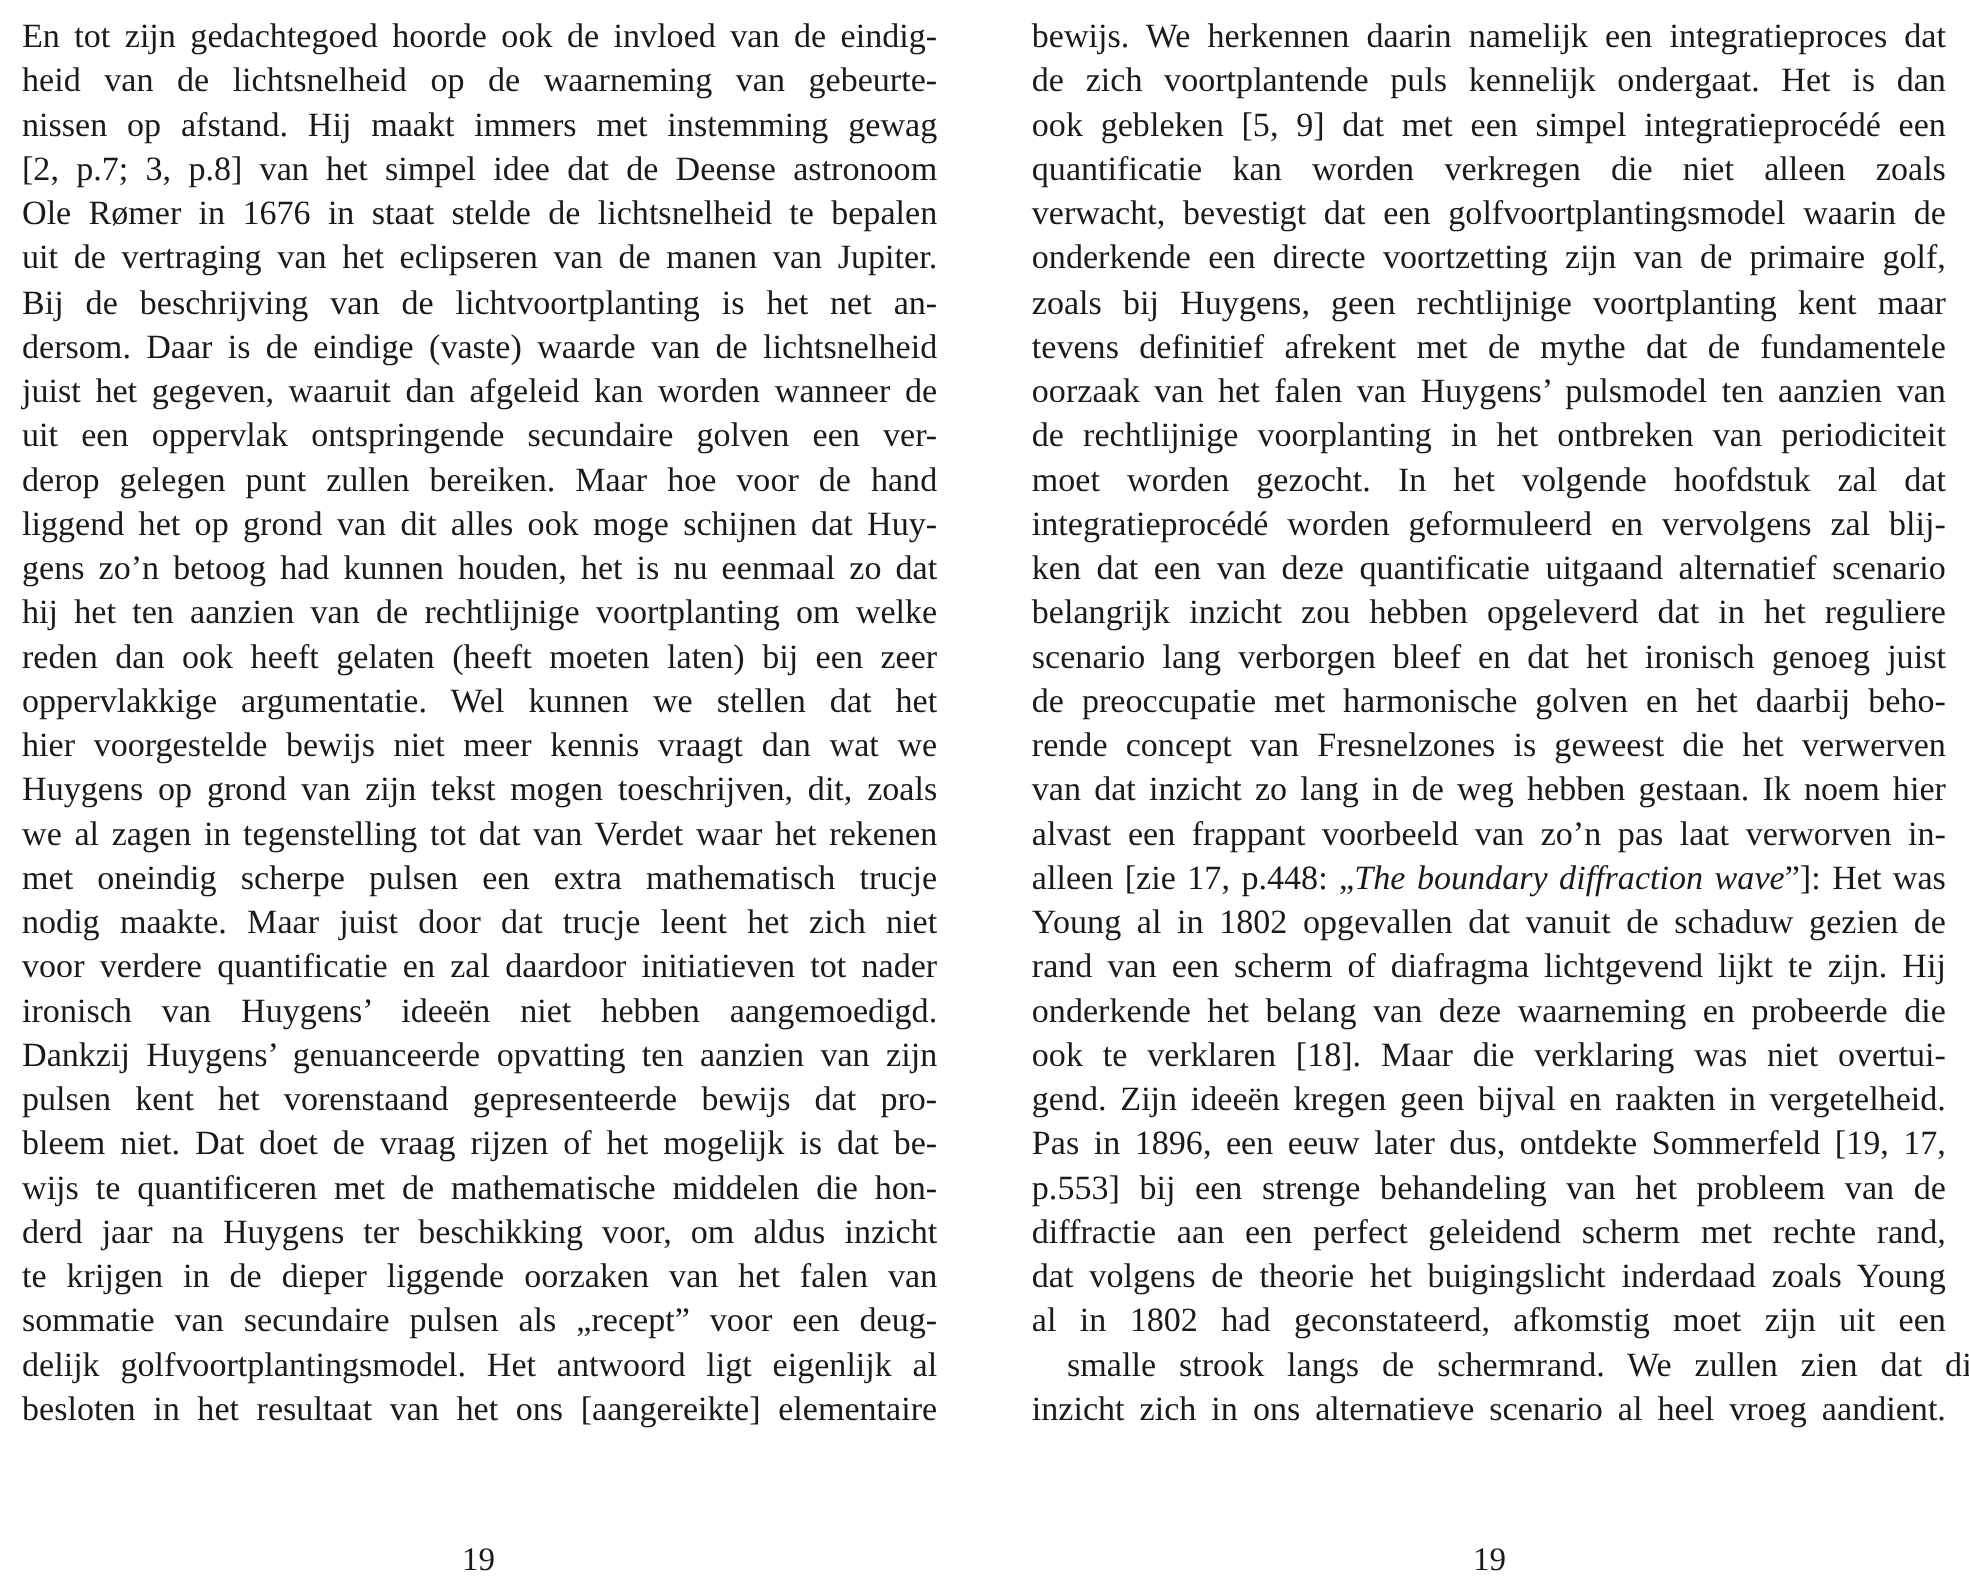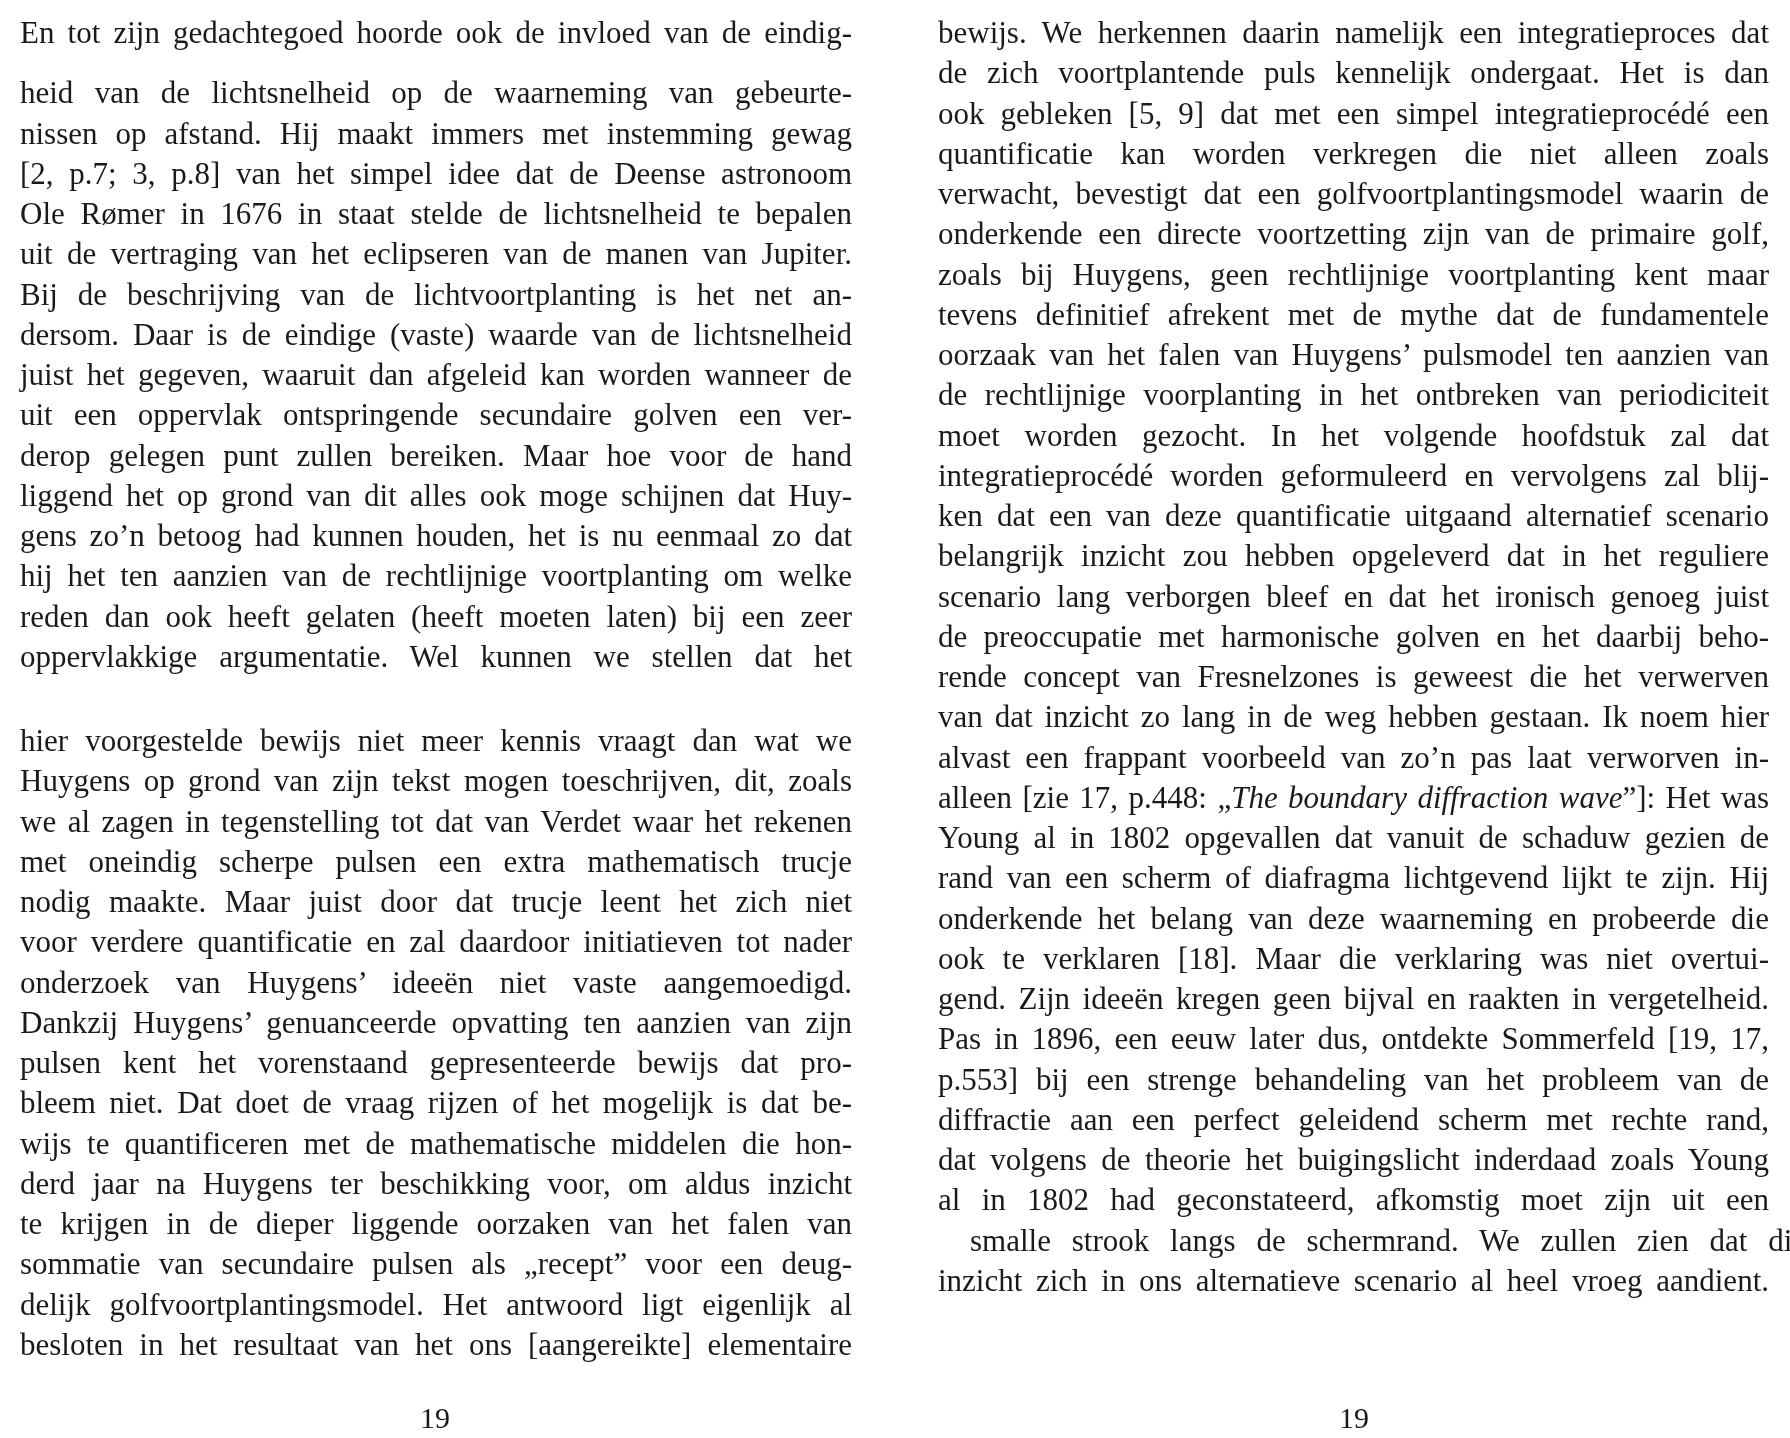--- a/index.html
+++ b/index.html
@@ -50,42 +50,42 @@
   }
   .page-left .page-number { left: 385px; }
   .page-right .page-number { left: 409px; }
 </style>
 </head>
 <body>
 
 <div class="page page-left">
   <div class="column" id="col-left">
       <span class="line" style="display: block; width: 832px;">En tot zijn gedachtegoed hoorde ook de invloed van de eindig-</span>
-      <span class="line" style="display: block; width: 832px; margin-top: 20px;">heid van de lichtsnelheid op de waarneming van gebeurte-</span>
+      <span class="line" style="display: block; width: 832px;">heid van de lichtsnelheid op de waarneming van gebeurte-</span>
       <span class="line" style="display: block; width: 832px;">nissen op afstand. Hij maakt immers met instemming gewag</span>
       <span class="line" style="display: block; width: 832px;">[2, p.7; 3, p.8] van het simpel idee dat de Deense astronoom</span>
       <span class="line" style="display: block; width: 832px;">Ole Rømer in 1676 in staat stelde de lichtsnelheid te bepalen</span>
       <span class="line" style="display: block; width: 832px;">uit de vertraging van het eclipseren van de manen van Jupiter.</span>
       <span class="line" style="display: block; width: 832px;">Bij de beschrijving van de lichtvoortplanting is het net an-</span>
       <span class="line" style="display: block; width: 832px;">dersom. Daar is de eindige (vaste) waarde van de lichtsnelheid</span>
       <span class="line" style="display: block; width: 832px;">juist het gegeven, waaruit dan afgeleid kan worden wanneer de</span>
       <span class="line" style="display: block; width: 832px;">uit een oppervlak ontspringende secundaire golven een ver-</span>
       <span class="line" style="display: block; width: 832px;">derop gelegen punt zullen bereiken. Maar hoe voor de hand</span>
       <span class="line" style="display: block; width: 832px;">liggend het op grond van dit alles ook moge schijnen dat Huy-</span>
       <span class="line" style="display: block; width: 832px;">gens zo’n betoog had kunnen houden, het is nu eenmaal zo dat</span>
       <span class="line" style="display: block; width: 832px;">hij het ten aanzien van de rechtlijnige voortplanting om welke</span>
       <span class="line" style="display: block; width: 832px;">reden dan ook heeft gelaten (heeft moeten laten) bij een zeer</span>
       <span class="line" style="display: block; width: 832px;">oppervlakkige argumentatie. Wel kunnen we stellen dat het</span>
-      <span class="line" style="display: block; width: 832px; margin-top: 44px;">hier voorgestelde bewijs niet meer kennis vraagt dan wat we</span>
+      <span class="line" style="display: block; width: 832px;">hier voorgestelde bewijs niet meer kennis vraagt dan wat we</span>
       <span class="line" style="display: block; width: 832px;">Huygens op grond van zijn tekst mogen toeschrijven, dit, zoals</span>
       <span class="line" style="display: block; width: 832px;">we al zagen in tegenstelling tot dat van Verdet waar het rekenen</span>
       <span class="line" style="display: block; width: 832px;">met oneindig scherpe pulsen een extra mathematisch trucje</span>
       <span class="line" style="display: block; width: 832px;">nodig maakte. Maar juist door dat trucje leent het zich niet</span>
       <span class="line" style="display: block; width: 832px;">voor verdere quantificatie en zal daardoor initiatieven tot nader</span>
-      <span class="line" style="display: block; width: 832px;">onderzoek van Huygens’ ideeën niet vaste aangemoedigd.</span>
+      <span class="line" style="display: block; width: 832px;">ironisch van Huygens’ ideeën niet hebben aangemoedigd.</span>
       <span class="line" style="display: block; width: 832px;">Dankzij Huygens’ genuanceerde opvatting ten aanzien van zijn</span>
       <span class="line" style="display: block; width: 832px;">pulsen kent het vorenstaand gepresenteerde bewijs dat pro-</span>
       <span class="line" style="display: block; width: 832px;">bleem niet. Dat doet de vraag rijzen of het mogelijk is dat be-</span>
       <span class="line" style="display: block; width: 832px;">wijs te quantificeren met de mathematische middelen die hon-</span>
       <span class="line" style="display: block; width: 832px;">derd jaar na Huygens ter beschikking voor, om aldus inzicht</span>
       <span class="line" style="display: block; width: 832px;">te krijgen in de dieper liggende oorzaken van het falen van</span>
       <span class="line" style="display: block; width: 832px;">sommatie van secundaire pulsen als „recept” voor een deug-</span>
       <span class="line" style="display: block; width: 832px;">delijk golfvoortplantingsmodel. Het antwoord ligt eigenlijk al</span>
       <span class="line" style="display: block; width: 832px;">besloten in het resultaat van het ons [aangereikte] elementaire</span>
     </div>

